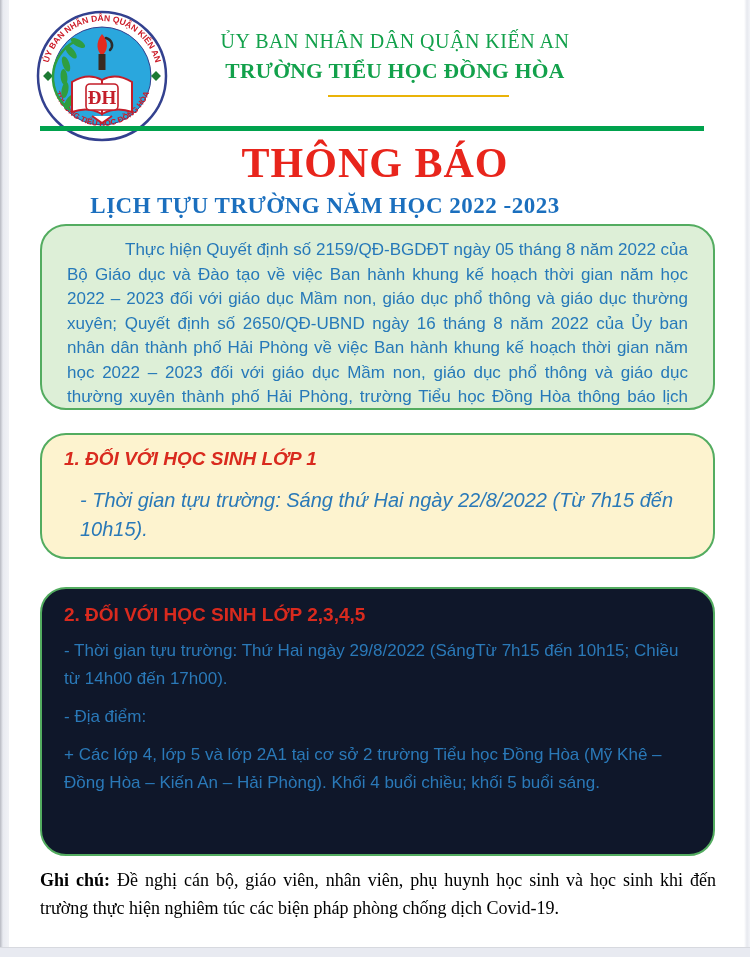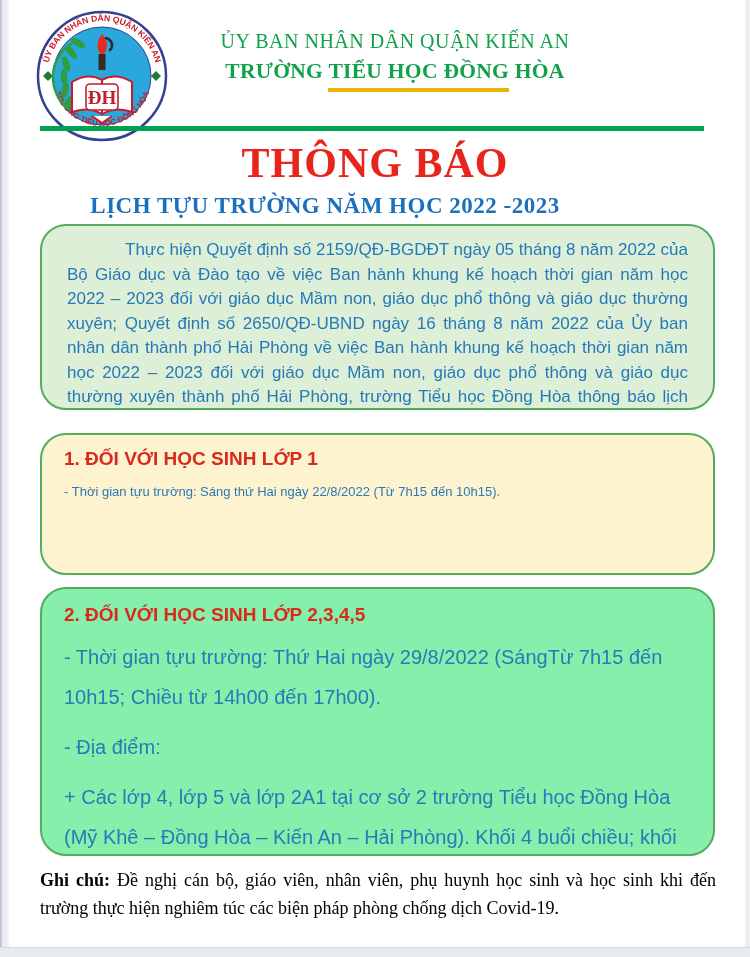--- a/index.html
+++ b/index.html
@@ -19,41 +19,41 @@
   .edge-bottom{
     position:absolute;left:0;bottom:0;width:750px;height:9px;
     background:#e8eaf1;border-top:1px solid #d7d9df;
   }
   
   .logo{position:absolute;left:36px;top:10px;width:132px;height:132px;}
   .header-text{position:absolute;left:110px;top:30px;width:570px;text-align:center;
     font-family:"Liberation Serif",serif;color:#12a14b;}
   .org-name{font-size:20px;letter-spacing:0.5px;}
   .school-name{font-size:21.5px;font-weight:bold;margin-top:6px;letter-spacing:0.3px;}
-  .school-name .u{border-bottom:4px solid #eab308;padding-bottom:5px;}
+  .school-name .u{border-bottom:2px solid #eab308;padding-bottom:12px;}
   .rule{position:absolute;left:40px;top:126px;width:664px;height:5px;background:#00a24d;}
   
   .title{position:absolute;left:0;top:139px;width:750px;text-align:center;
     font-family:"Liberation Serif",serif;font-weight:bold;font-size:42px;
     color:#e8251c;letter-spacing:1px;}
   .subtitle{position:absolute;left:0;top:193px;width:650px;text-align:center;
     font-family:"Liberation Serif",serif;font-weight:bold;font-size:23px;
     color:#1b6fbe;letter-spacing:0.5px;}
   
   .box{position:absolute;left:40px;width:675px;box-sizing:border-box;
     border:2px solid #53ac60;border-radius:26px;overflow:hidden;}
   .intro-box{top:224px;height:186px;background:#ddefd7;padding:12px 25px 0 25px;}
   .intro-box p{margin:0;font-size:17px;line-height:24.5px;color:#2679b9;
     text-align:justify;text-indent:58px;}
-  .box1{top:433px;height:142px;background:#fdf3cf;padding:11px 22px;}
-  .box2{top:587px;height:269px;background:#86efac;padding:13px 22px;}
+  .box1{top:433px;height:126px;background:#fdf3cf;padding:11px 22px;font-style:italic;}
+  .box2{top:587px;height:269px;background:#0f172a;padding:13px 22px;}
   .sec-heading{color:#d92a1e;font-weight:bold;font-size:19px;margin:2px 0 7px 0;}
-  .box1 p.item{margin:0;font-size:13px;line-height:29px;color:#2a79b8;}
+  .box1 p.item{margin:16px;font-size:20px;line-height:29px;color:#2a79b8;}
   .box2 .sec-heading{margin-bottom:11px;}
-  .box2 p.item{margin:0 0 10px 0;font-size:20px;line-height:40px;color:#2a79b8;}
+  .box2 p.item{margin:0 0 10px 0;font-size:17px;line-height:28px;color:#2a79b8;}
   
   .note{position:absolute;left:40px;top:866px;width:676px;
     font-family:"Liberation Serif",serif;font-size:18px;line-height:28px;
     color:#000000;text-align:justify;}
   .note b{font-weight:bold;}
 </style>
 </head>
 <body>
 
 <div class="edge-left"></div>

